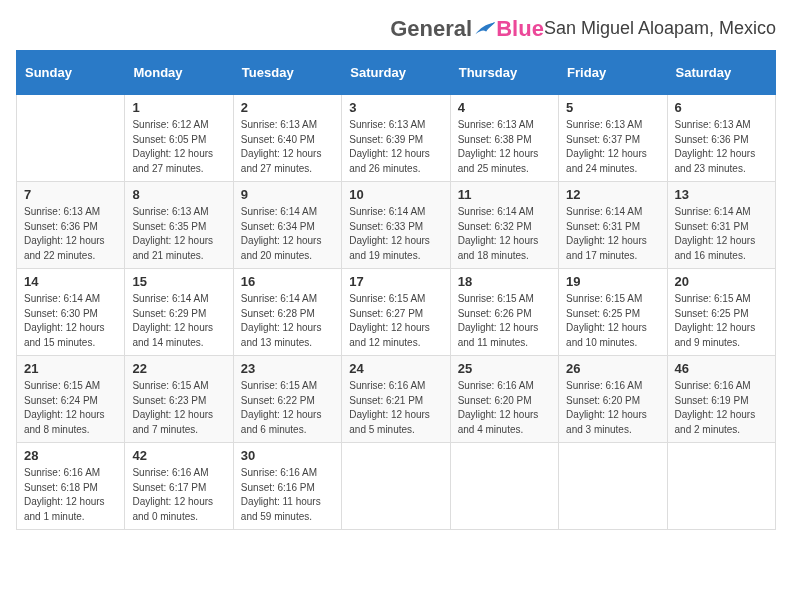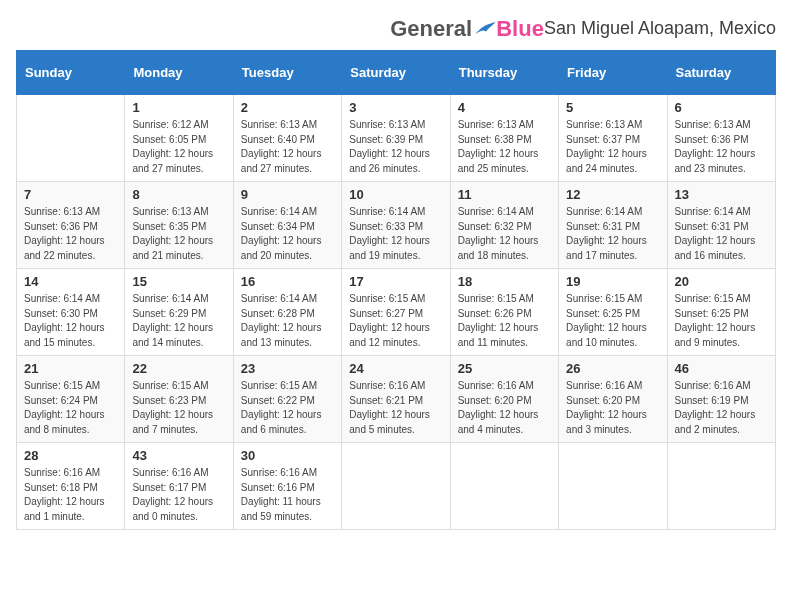--- a/index.html
+++ b/index.html
@@ -322,21 +322,21 @@
       </tr>
       <tr>
         <td>
           <span class="day-number">28</span>
           <div class="day-info" style="white-space: pre-line;">Sunrise: 6:16 AM
 Sunset: 6:18 PM
 Daylight: 12 hours
 and 1 minute.</div>
         </td>
         <td>
-          <span class="day-number">43</span>
+          <span class="day-number">42</span>
           <div class="day-info" style="white-space: pre-line;">Sunrise: 6:16 AM
 Sunset: 6:17 PM
 Daylight: 12 hours
 and 0 minutes.</div>
         </td>
         <td>
           <span class="day-number">30</span>
           <div class="day-info" style="white-space: pre-line;">Sunrise: 6:16 AM
 Sunset: 6:16 PM
 Daylight: 11 hours

